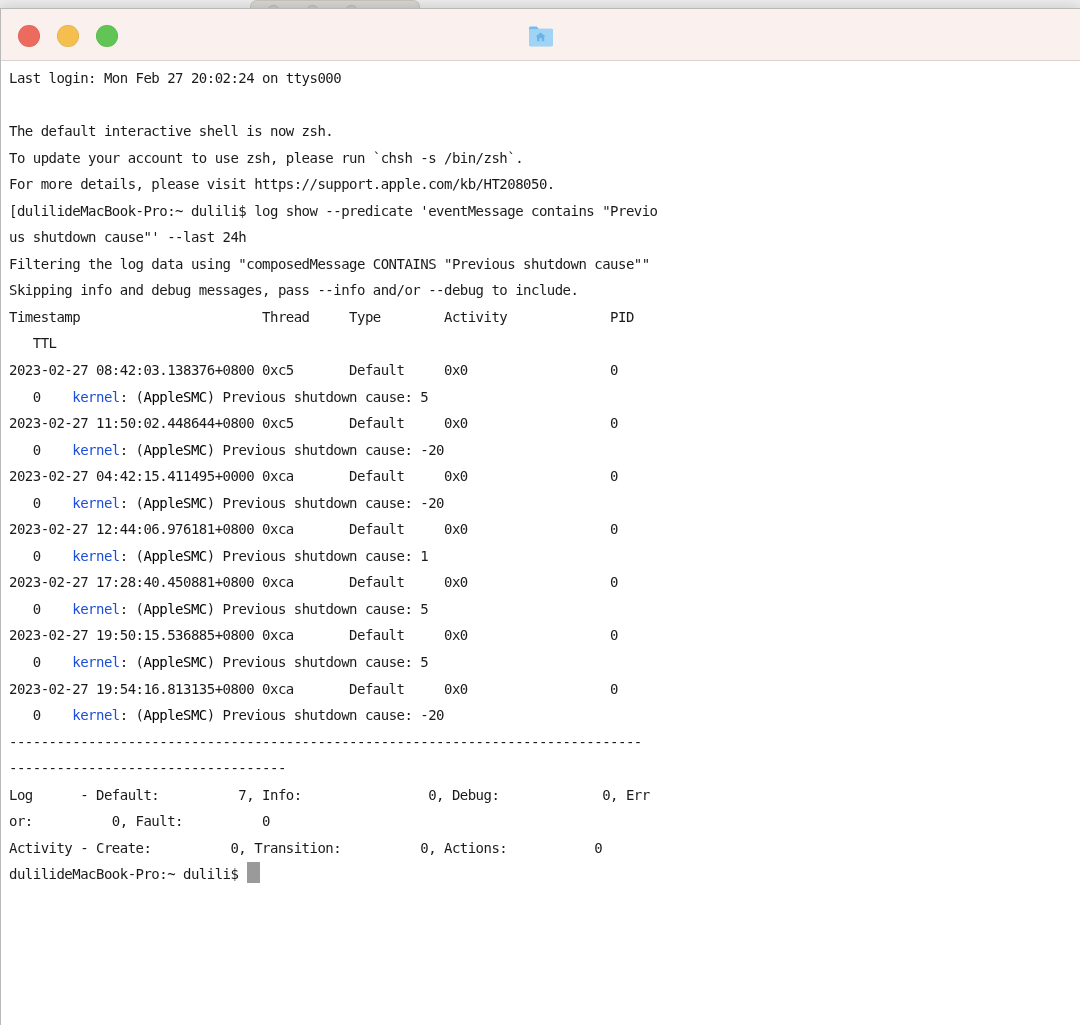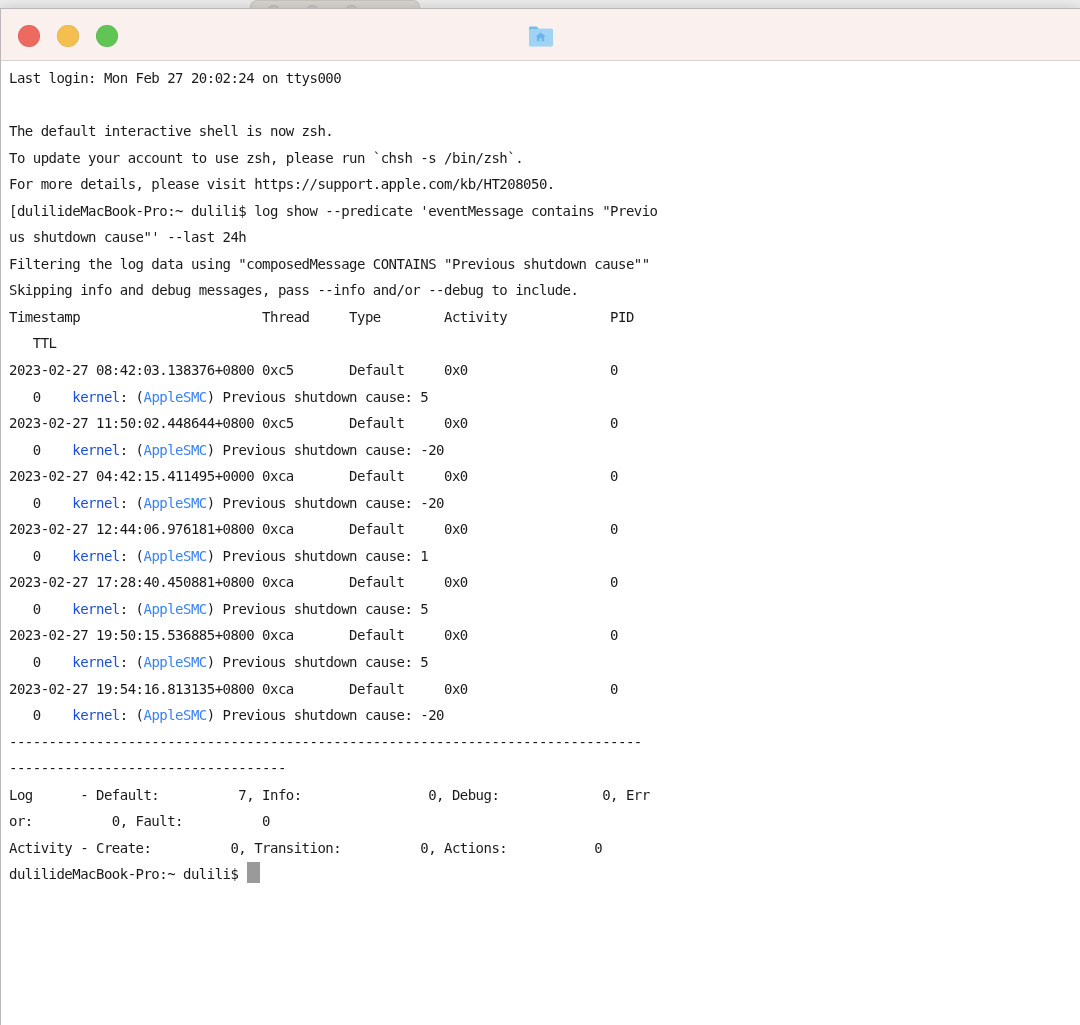--- a/index.html
+++ b/index.html
@@ -120,21 +120,21 @@
   #screen {
     font-family: "DejaVu Sans Mono", monospace;
     font-size: 14px;
     line-height: 26.55px;
     color: #1a1a1a;
     white-space: pre;
     letter-spacing: -0.52px;
   }
   .ln { height: 26.55px; white-space: pre; }
   .c-proc { color: #1d4ed8; }
-  .c-sub  { color: #3b82f6; }
+  .c-sub  { color: #000000; }
   .cursor {
     display: inline-block;
     width: 13px;
     height: 21px;
     background: #9a9a9a;
     vertical-align: -4px;
     margin-left: 1px;
   }
 </style>
 </head>

